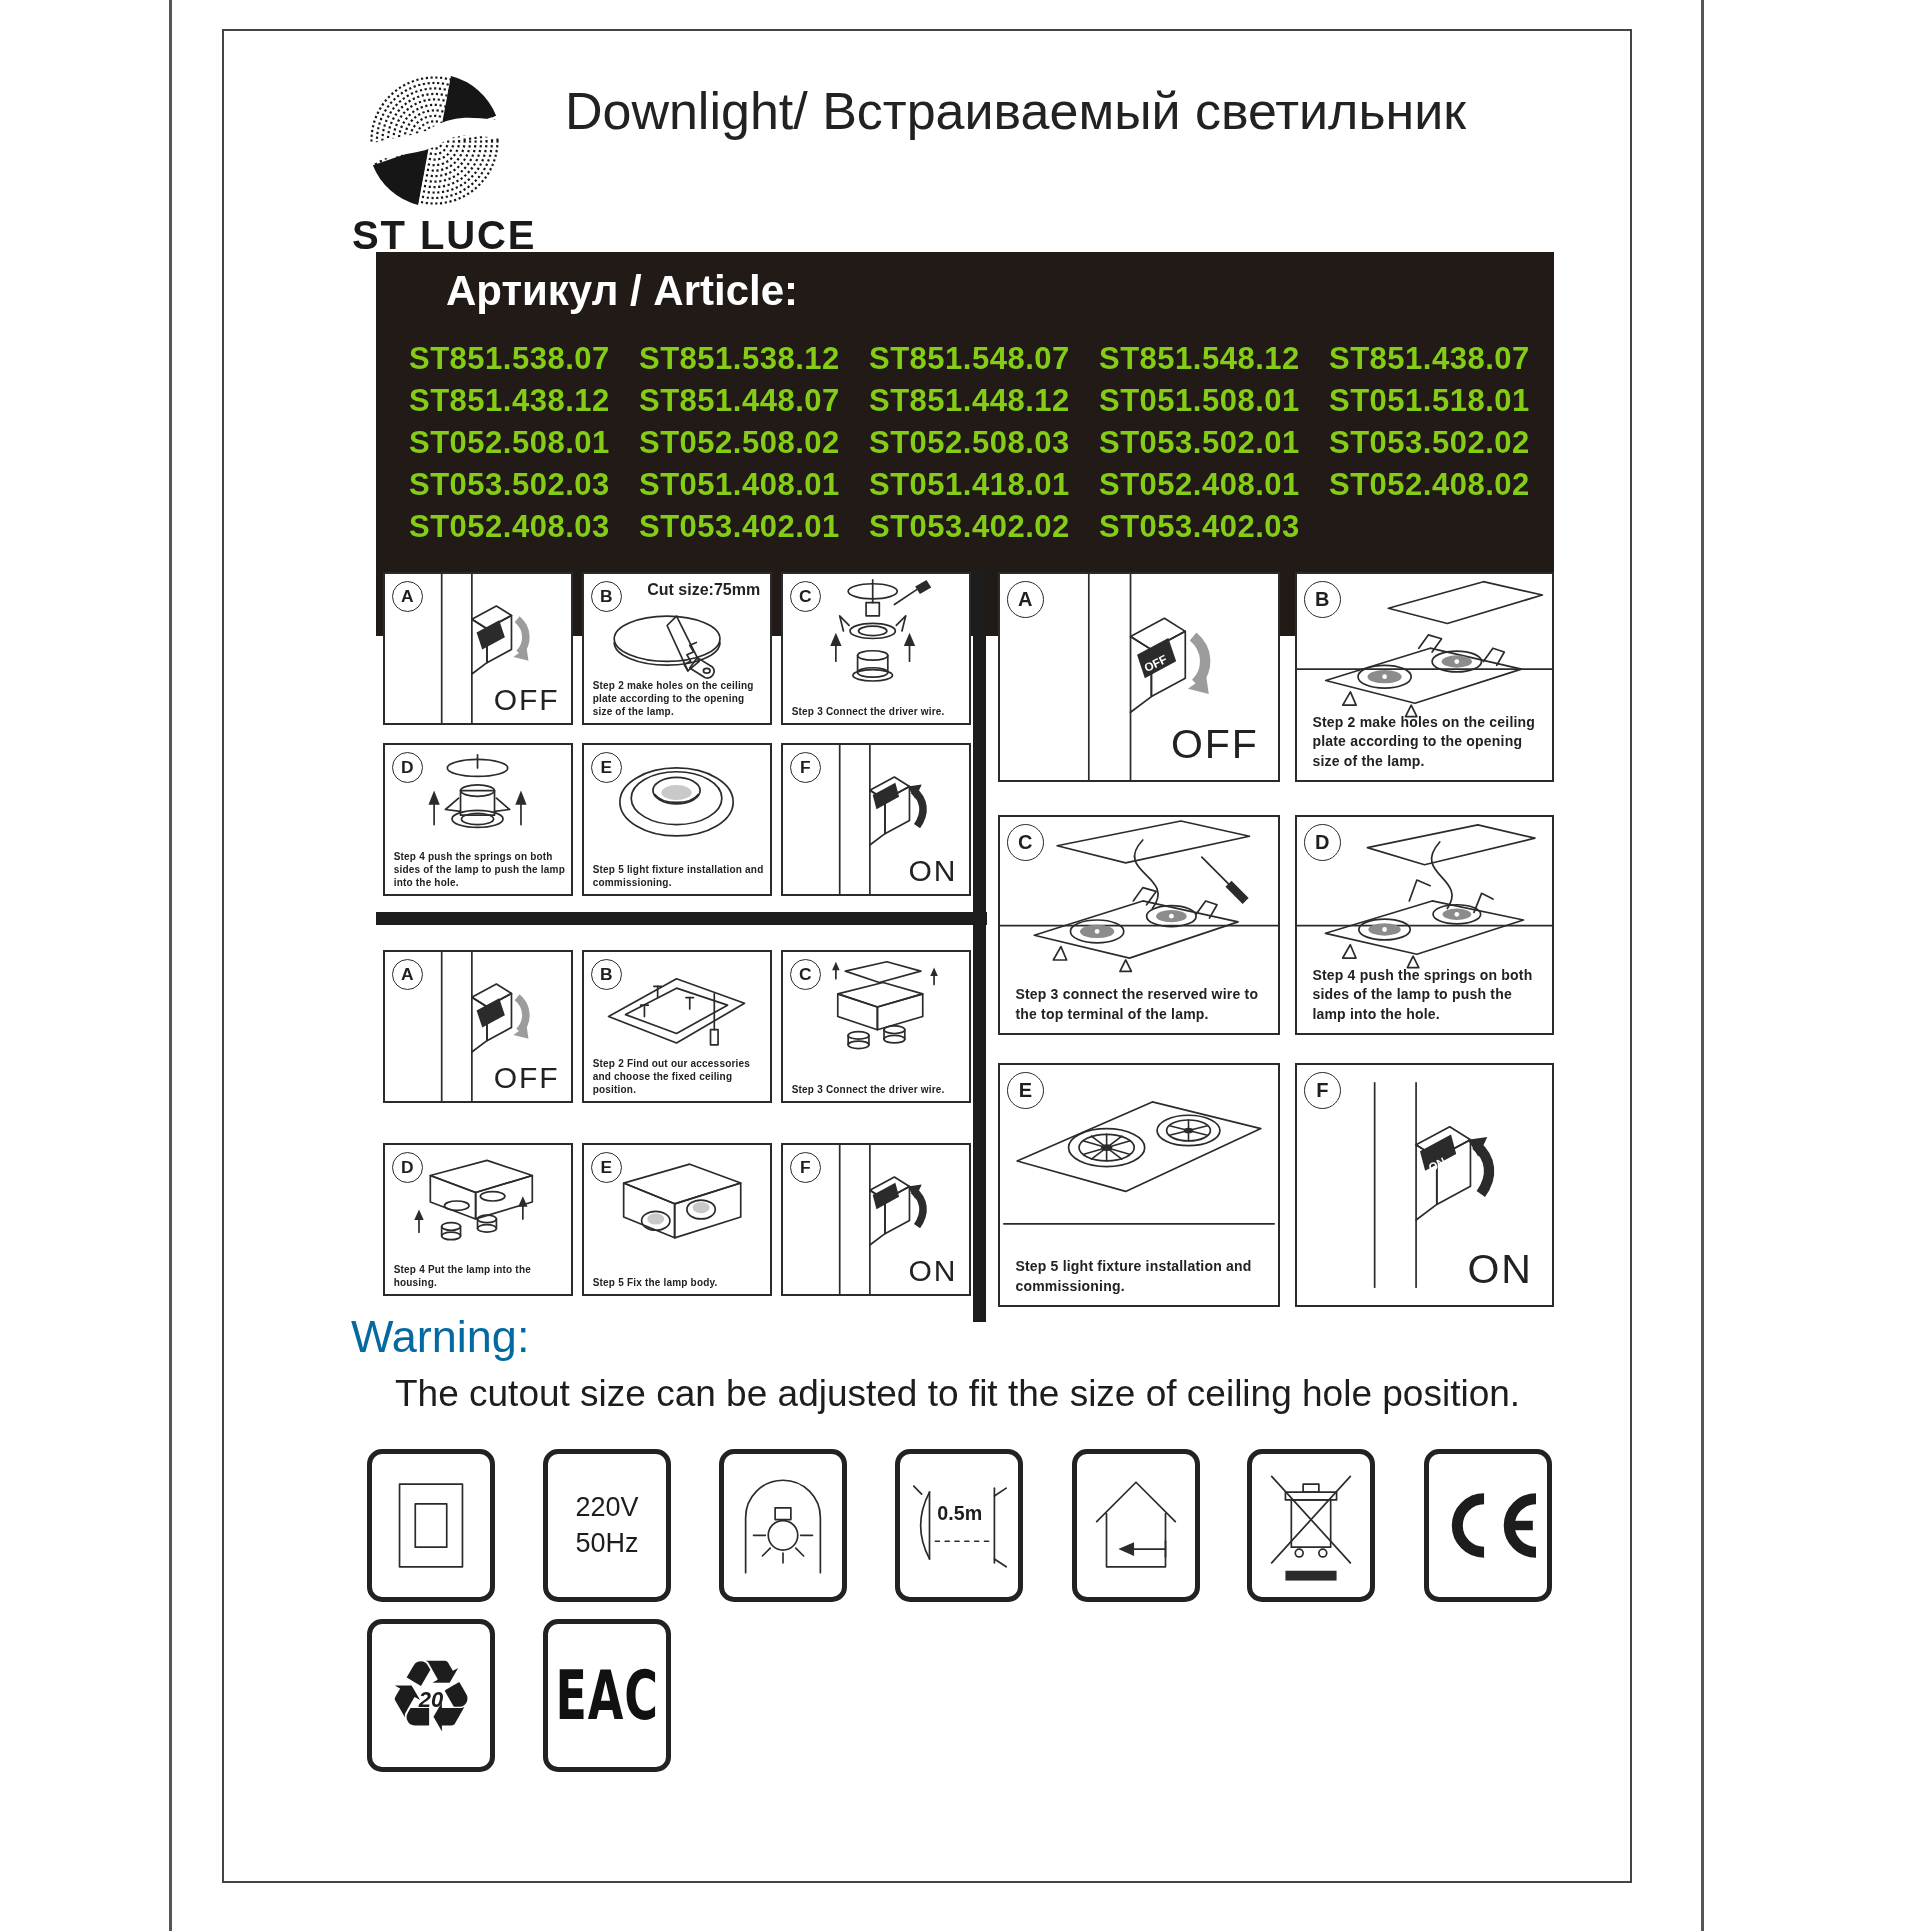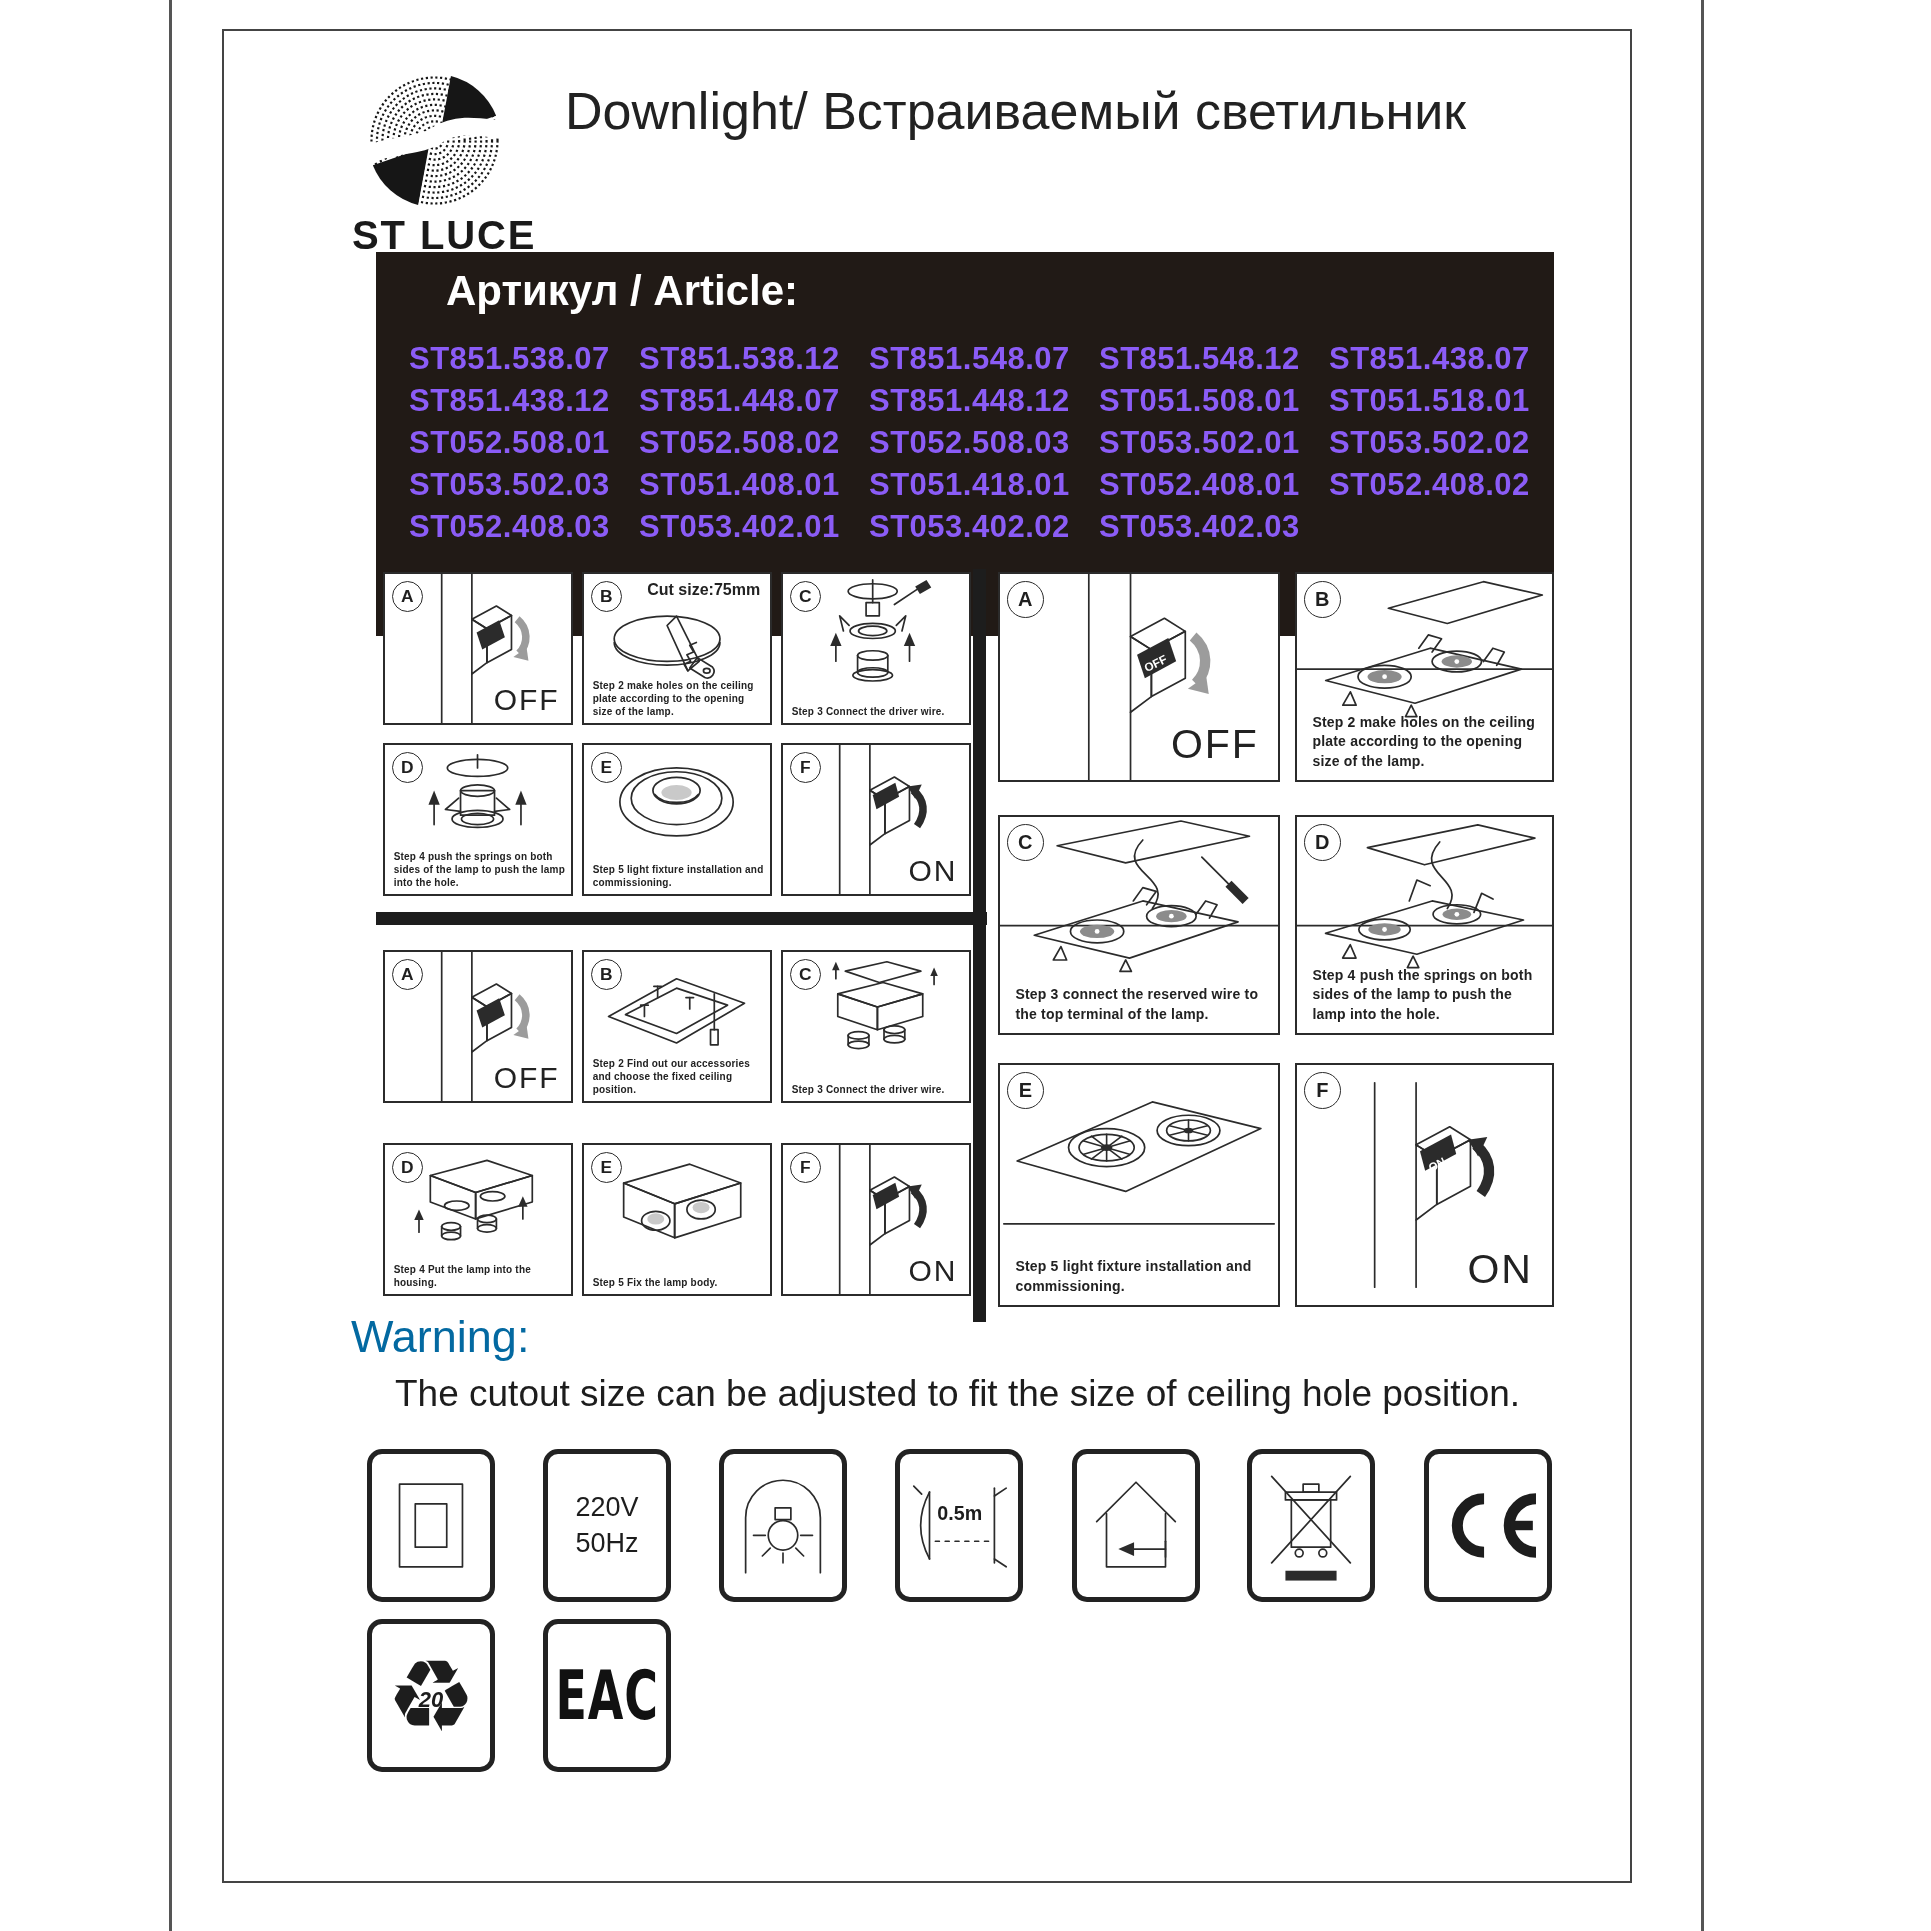--- a/index.html
+++ b/index.html
@@ -11,21 +11,21 @@
   .abs{position:absolute;}
   
   .brand{position:absolute;left:128px;top:182px;font-size:40px;font-weight:bold;letter-spacing:1.9px;color:#1a1a1a;}
   .title{position:absolute;left:251px;top:50px;width:1081px;text-align:center;font-size:52px;color:#222;}
   .subtitle{position:absolute;left:251px;top:118px;width:1081px;text-align:center;font-size:42px;color:#222;}
   
   .articlebox{position:absolute;left:152px;top:221px;width:1178px;height:384px;background:#211a16;}
   .articlebox h2{position:absolute;left:70px;top:15.4px;margin:0;font-size:42px;font-weight:600;color:#fff;}
   .articles{position:absolute;left:33px;top:89px;display:grid;grid-template-columns:repeat(5,230px);
             grid-auto-rows:42px;}
-  .articles span{color:#8b5cf6;font-size:31px;font-weight:bold;letter-spacing:0.5px;white-space:nowrap;}
+  .articles span{color:#84cc16;font-size:31px;font-weight:bold;letter-spacing:0.5px;white-space:nowrap;}
   
   .hbar{position:absolute;left:152px;top:881px;width:611px;height:12.6px;background:#1d1d1d;}
   .vbar{position:absolute;left:749px;top:538px;width:12.6px;height:753px;background:#1d1d1d;}
   
   .panel{position:absolute;border:2.9px solid #2b2b2b;box-sizing:border-box;background:#fff;}
   .badge{position:absolute;left:6.8px;top:6.8px;width:29px;height:29px;border:1.9px solid #2b2b2b;border-radius:50%;
          display:flex;align-items:center;justify-content:center;font-size:17.4px;font-weight:600;background:#fff;z-index:3;}
   .badge.lg{width:35px;height:35px;font-size:20px;}
   .cap{position:absolute;left:8.7px;right:3.9px;bottom:4.8px;font-size:10px;font-weight:600;line-height:1.3;
        letter-spacing:0.2px;color:#222;z-index:2;}

